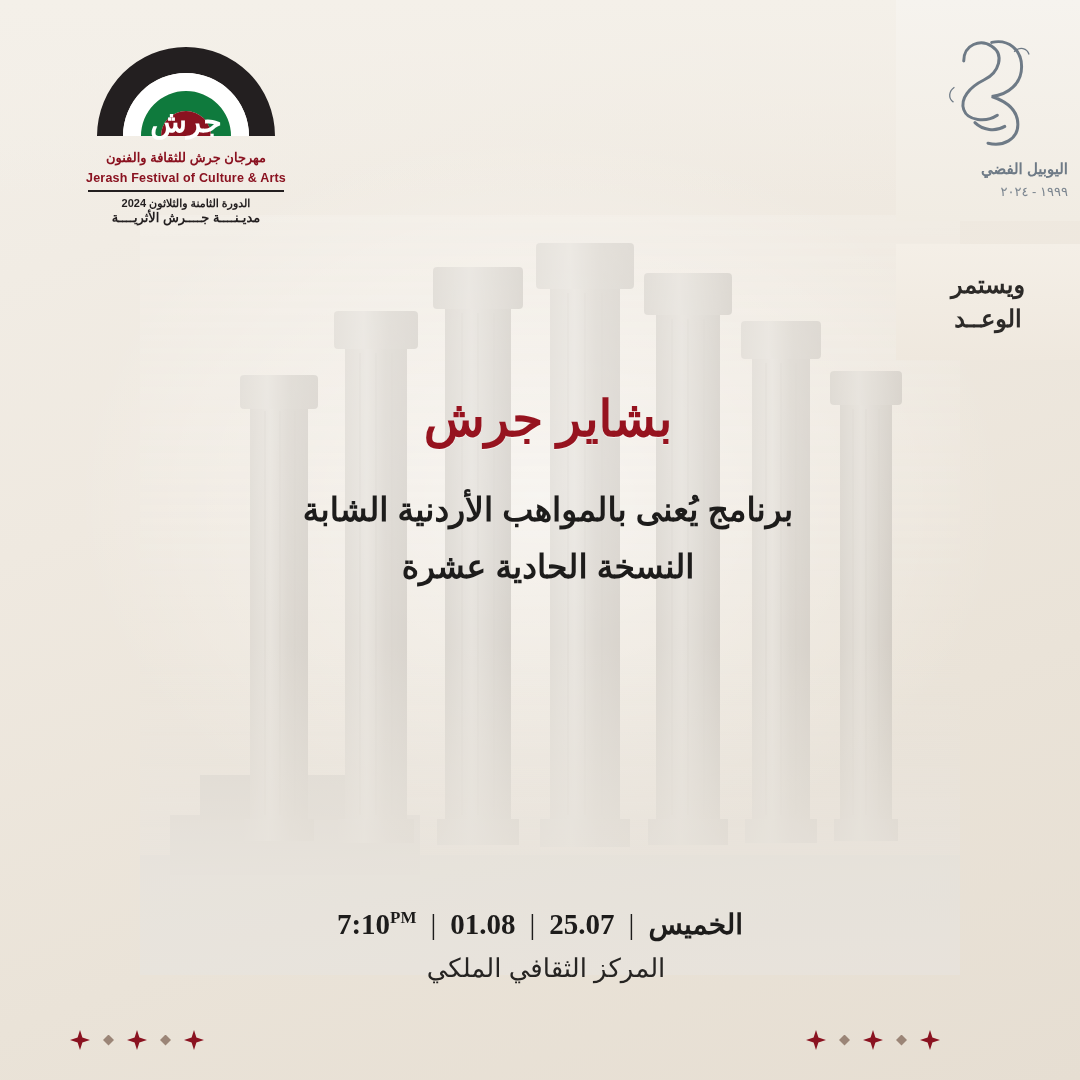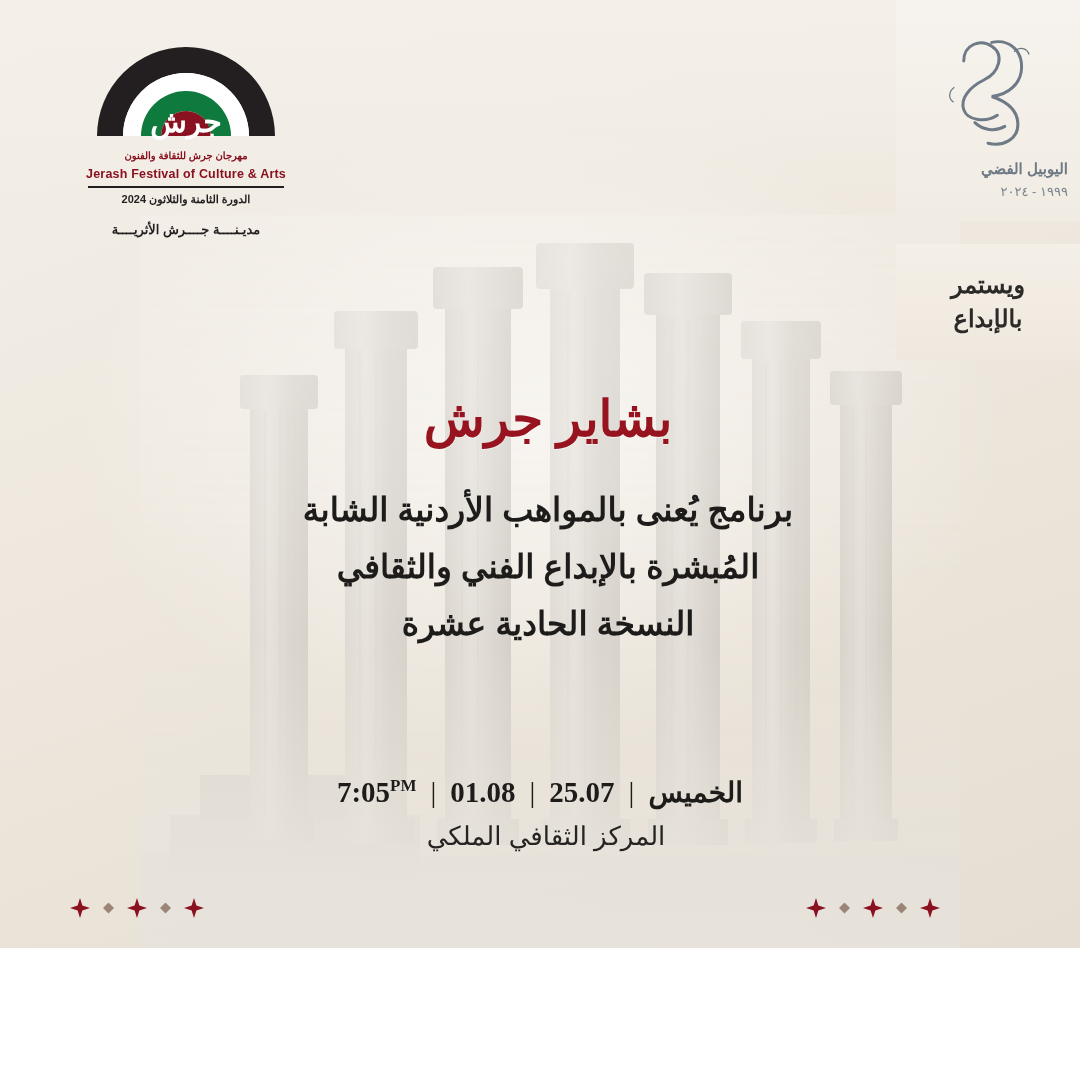--- a/index.html
+++ b/index.html
@@ -4,21 +4,21 @@
 <title>Jerash Festival Poster</title>
 <style>
   * { margin:0; padding:0; box-sizing:border-box; }
   html, body {
     width:1080px; height:1080px;
     font-family:"Liberation Sans", sans-serif;
     overflow:hidden;
   }
   #poster {
     position:relative;
-    width:1080px; height:948px;
+    width:1080px; height:1080px;
     background:
       radial-gradient(ellipse 70% 55% at 50% 46%, rgba(255,255,255,0.55) 0%, rgba(255,255,255,0) 62%),
       linear-gradient(160deg, #f3efe8 0%, #efe9e0 38%, #eae3d8 70%, #e6ded2 100%);
     overflow:hidden;
   }
 
   
   .ruins {
     position:absolute;
     left:140px; top:215px;
@@ -42,37 +42,37 @@
 
   
   .logo-block {
     position:absolute; left:56px; top:36px;
     width:260px; text-align:center;
   }
   .rainbow { position:relative; width:190px; height:104px; margin:0 auto; }
   .rainbow svg { display:block; }
   .logo-ar-title {
     margin-top:10px;
-    font-size:10px; font-weight:bold; color:#8a1220; letter-spacing:0px;
+    font-size:13px; font-weight:bold; color:#8a1220; letter-spacing:0px;
     direction:rtl;
   }
   .logo-en-title {
     margin-top:6px;
     font-size:12.5px; font-weight:bold; color:#8a1220;
     font-family:"Liberation Sans", sans-serif;
     direction:ltr; letter-spacing:0.2px;
   }
   .logo-rule {
     width:196px; height:1.5px; background:#231f20; margin:5px auto 5px;
   }
   .logo-edition {
     font-size:11px; font-weight:bold; color:#231f20; direction:rtl;
   }
   .logo-city {
-    margin-top:16px;
+    margin-top:0;
     font-size:13px; font-weight:bold; color:#231f20; direction:rtl;
   }
 
   
   .jubilee {
     position:absolute; right:0; top:0;
     width:184px;
     background:linear-gradient(to bottom, #f6f3ee 0%, #f1ece3 100%);
     padding:28px 12px 22px;
     text-align:right;
@@ -280,42 +280,41 @@
           <path d="M24 62 c-6 4 -7 12 -1 16"></path>
         </g>
       </svg>
     </div>
     <div class="jub-ar">اليوبيل الفضي</div>
     <div class="jub-years">١٩٩٩ - ٢٠٢٤</div>
   </div>
 
   <div class="jubilee-strip">
     <div class="slogan-line">ويستمر</div>
-    <div class="slogan-line">بالإبداع</div>
+    <div class="slogan-line">الوعــد</div>
   </div>
 
   <div class="center">
     <div class="main-title">بشاير جرش</div>
     <div class="subtitle">
       <div>برنامج يُعنى بالمواهب الأردنية الشابة</div>
-      <div>المُبشرة بالإبداع الفني والثقافي</div>
       <div>النسخة الحادية عشرة</div>
     </div>
   </div>
 
   <div class="footer">
     <div class="when">
       <span class="day">الخميس</span>
       <span class="sep">|</span>
       <span>25.07</span>
       <span class="sep">|</span>
       <span>01.08</span>
       <span class="sep">|</span>
       <span class="time">
-        <span>7:05</span><sup>PM</sup>
+        <span>7:10</span><sup>PM</sup>
       </span>
     </div>
     <div class="venue">المركز الثقافي الملكي</div>
   </div>
 
   <div class="orn left">
     <span class="diamond d-big"></span>
     <span class="diamond tiny d-small"></span>
     <span class="diamond d-big"></span>
     <span class="diamond tiny d-small"></span>

